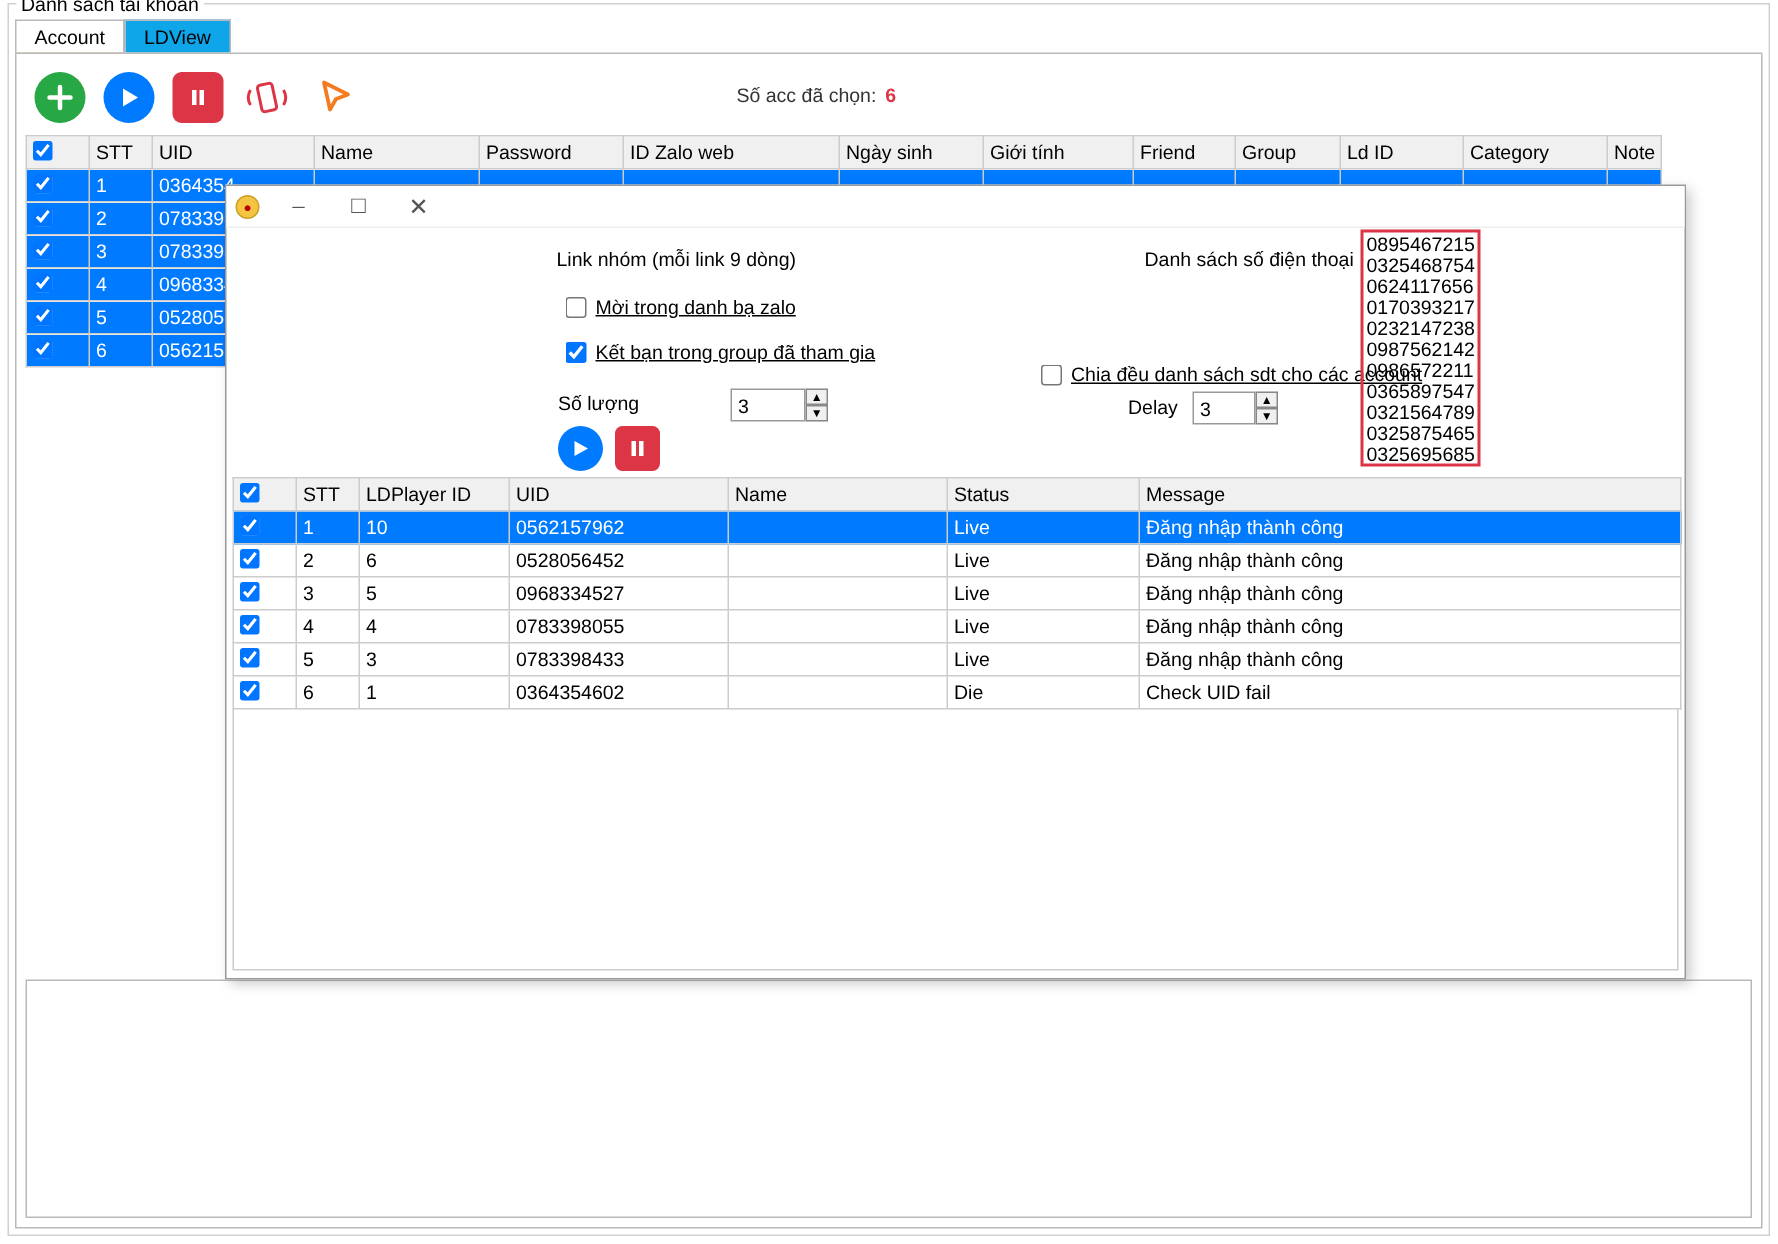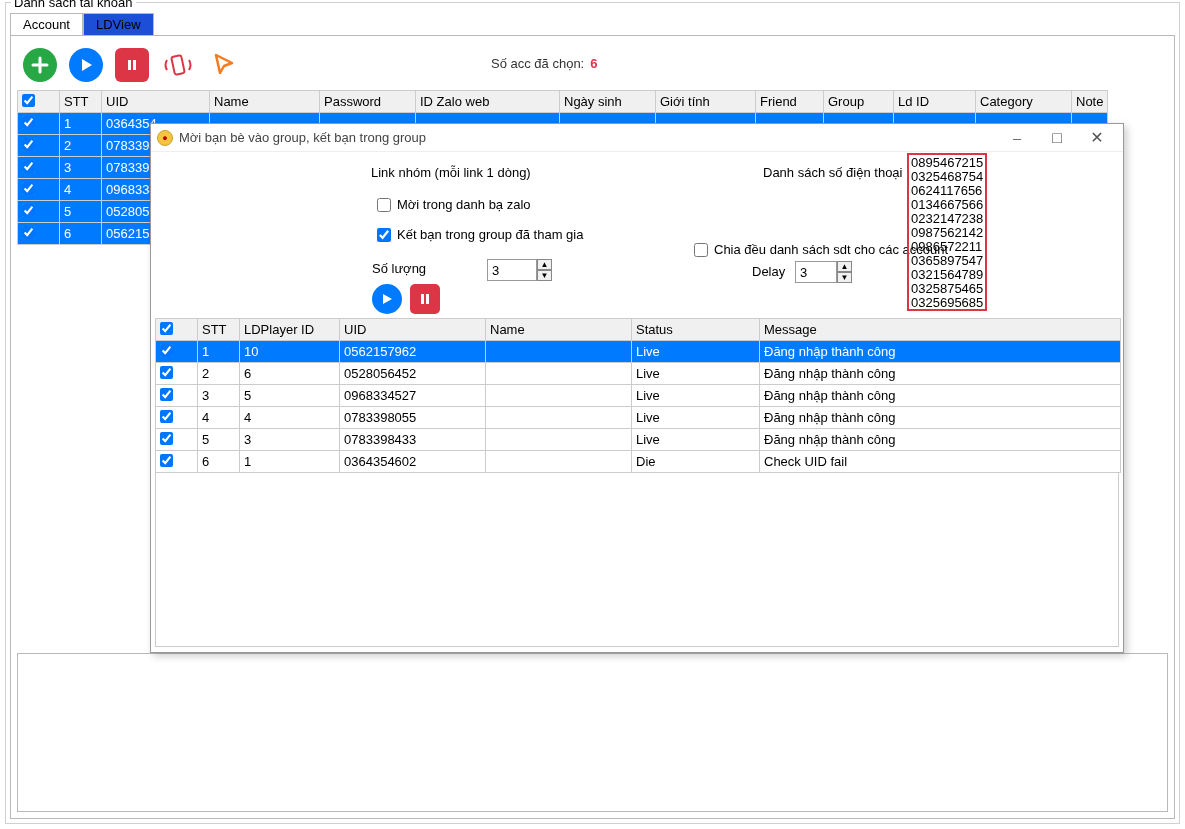--- a/index.html
+++ b/index.html
@@ -2,21 +2,21 @@
 <html><head>
 <meta charset="utf-8">
 <style>
 * { box-sizing: border-box; margin: 0; padding: 0; font-family: "Segoe UI", Tahoma, sans-serif; font-size: 13px; }
 body { background: #fff; width: 1185px; height: 829px; position: relative; overflow: hidden; }
 
 .group-box { position: absolute; left: 5px; top: 2px; width: 1175px; height: 822px; border: 1px solid #d0d0d0; }
 .group-title { position: absolute; top: -8px; left: 5px; background: #fff; padding: 0 3px; color: #000; }
 
 .tabs { position: absolute; left: 4px; top: 10px; display: flex; }
-.tab { padding: 3px 12px; border: 1px solid #b9b9b9; border-bottom: none; background: #1d4ed8; cursor: pointer; }
+.tab { padding: 3px 12px; border: 1px solid #b9b9b9; border-bottom: none; background: #0ea5e9; cursor: pointer; }
 .tab.active { background: #fff; border-bottom: 1px solid #a16207; }
 .tab-content { position: absolute; left: 4px; top: 32px; right: 4px; bottom: 4px; border: 1px solid #b9b9b9; background: #fff; }
 
 .toolbar { position: absolute; left: 12px; top: 12px; display: flex; gap: 12px; align-items: center; }
 .circ-btn { width: 34px; height: 34px; border-radius: 50%; display: flex; align-items: center; justify-content: center; cursor: pointer; }
 .add-btn { background: #28a745; }
 .play-btn-main { background: #007bff; }
 .pause-btn-main { width: 34px; height: 34px; background: #dc3545; border-radius: 6px; display: flex; align-items: center; justify-content: center; cursor: pointer; }
 .shake-icon-wrap { width: 34px; height: 34px; display: flex; align-items: center; justify-content: center; cursor: pointer; }
 .cursor-icon-wrap { width: 34px; height: 34px; display: flex; align-items: center; justify-content: center; cursor: pointer; }
@@ -38,21 +38,21 @@
 .dialog { position: absolute; left: 150px; top: 123px; width: 974px; height: 530px; background: #fff; border: 1px solid #999; box-shadow: 3px 3px 8px rgba(0,0,0,0.2); }
 .dlg-titlebar { height: 28px; display: flex; align-items: center; padding: 0 6px; background: #fff; border-bottom: 1px solid #eee; }
 .dlg-icon { width: 16px; height: 16px; border-radius: 50%; background: #f5c542; border: 1px solid #c9a227; margin-right: 6px; display:flex;align-items:center;justify-content:center;font-size:9px;color:#b00;}
 .dlg-title { flex: 1; color: #444; }
 .win-btns { display: flex; }
 .win-btn { width: 40px; height: 26px; display: flex; align-items: center; justify-content: center; cursor: pointer; color: #555; font-size: 16px; font-family: "Segoe UI Symbol"; }
 
 .dlg-body { position: relative; height: calc(100% - 28px); }
 
 .link-label { position: absolute; left: 220px; top: 13px; }
-.chk-row { position: absolute; display: flex; align-items: center; gap: 6px; }
+.chk-row { position: absolute; display: flex; align-items: center; gap: 6px; text-decoration: underline; }
 .chk-row input[type=checkbox] { width: 14px; height: 14px; }
 .chk1 { left: 226px; top: 45px; }
 .chk2 { left: 226px; top: 75px; }
 .chk3 { left: 568px; top: 45px; border: 1px solid #dc3545; padding: 3px 5px; }
 .chk4 { left: 532px; top: 90px; padding-left: 11px; }
 
 .phone-label { position: absolute; left: 612px; top: 13px; }
 
 .num-label { position: absolute; left: 221px; top: 109px; }
 .num-input { position: absolute; left: 336px; top: 107px; width: 50px; height: 22px; border: 1px solid #999; padding-left: 4px; }
@@ -235,30 +235,29 @@
     </table>
 
     <div class="bottom-panel"></div>
 
   </div>
 </div>
 
 <div class="dialog">
   <div class="dlg-titlebar">
     <span class="dlg-icon">●</span>
-    <span class="dlg-title">Mời bạn bè vào group, kết bạn trong group</span>
     <div class="win-btns">
       <div class="win-btn">–</div>
       <div class="win-btn">□</div>
       <div class="win-btn close">✕</div>
     </div>
   </div>
 
   <div class="dlg-body">
-    <div class="link-label">Link nhóm (mỗi link 1 dòng)</div>
+    <div class="link-label">Link nhóm (mỗi link 9 dòng)</div>
 
     <label class="chk-row chk1">
       <input type="checkbox" style="">
         <span>Mời trong danh bạ zalo</span>
     </label>
     <label class="chk-row chk2">
       <input type="checkbox" checked="" style="">
         <span>Kết bạn trong group đã tham gia</span>
     </label>
     <label class="chk-row chk4">
@@ -292,21 +291,21 @@
         <svg width="12" height="12" viewBox="0 0 12 12">
             <path d="M2 1h3v10H2zM7 1h3v10H7z" fill="#fff"></path>
           </svg>
       </div>
     </div>
 
     <div class="phone-box" id="phone-box">
         <div>0895467215</div>
         <div>0325468754</div>
         <div>0624117656</div>
-        <div>0134667566</div>
+        <div>0170393217</div>
         <div>0232147238</div>
         <div>0987562142</div>
         <div>0986572211</div>
         <div>0365897547</div>
         <div>0321564789</div>
         <div>0325875465</div>
         <div>0325695685</div>
         <div>0756892154</div>
       </div>
 

